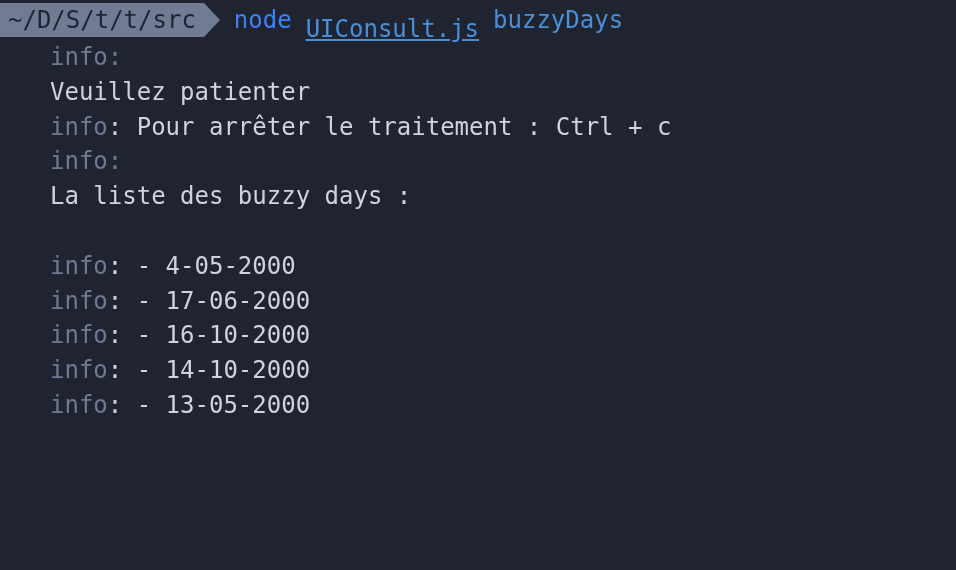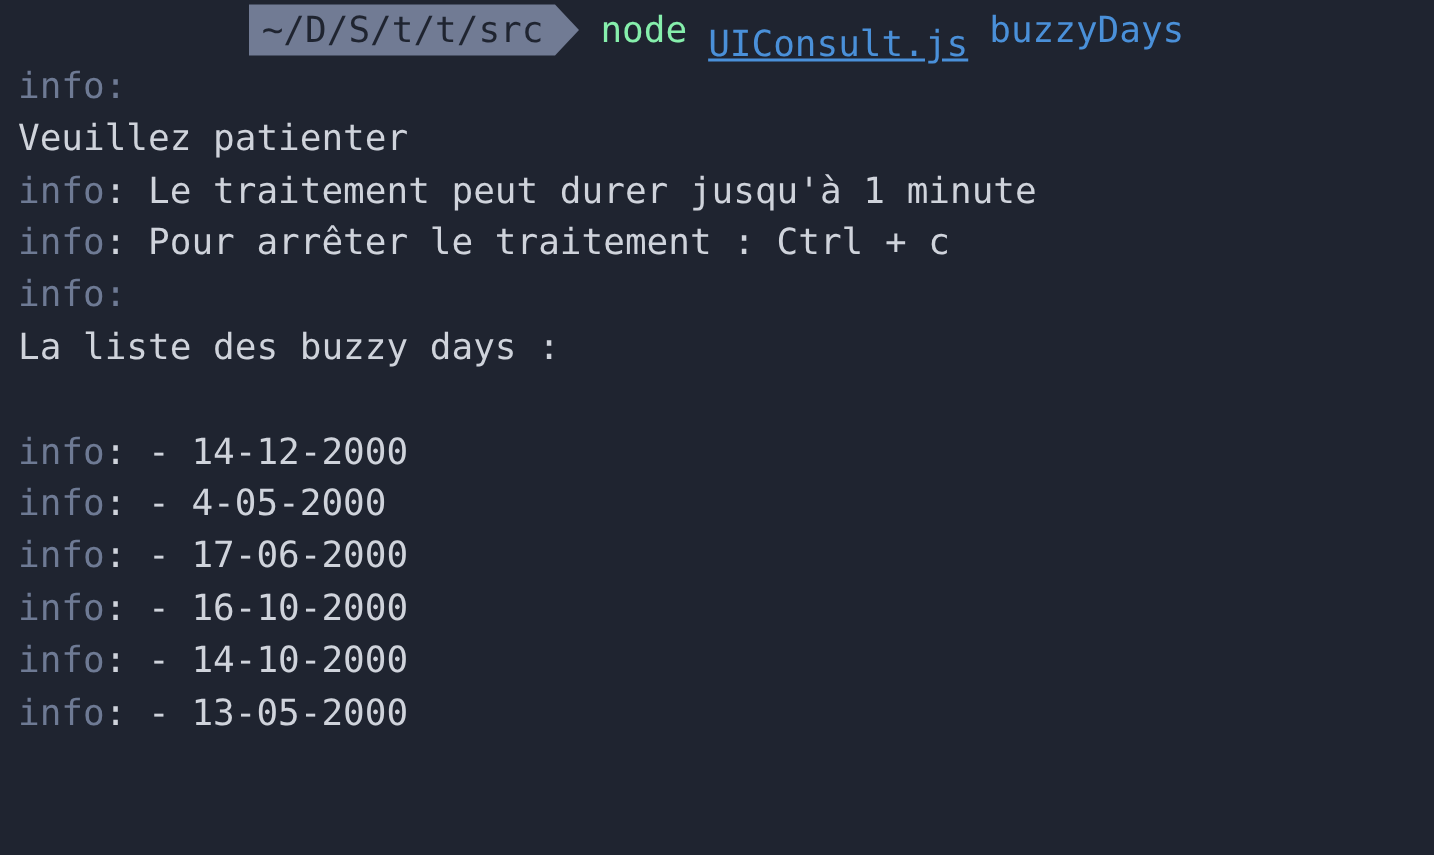--- a/index.html
+++ b/index.html
@@ -10,54 +10,54 @@
       font-family: 'Menlo', 'Monaco', 'Consolas', 'DejaVu Sans Mono', monospace;
       font-size: 24px;
       line-height: 1.45;
       overflow: hidden;
       padding: 0;
     }
     .prompt-line {
       display: flex;
       align-items: center;
       height: 40px;
-      justify-content: center;
     }
     .prompt-path {
       background: #717b94;
       color: #1f2430;
       padding: 2px 8px 2px 8px;
       font-weight: 500;
       display: flex;
       align-items: center;
       height: 34px;
     }
     .prompt-arrow {
       width: 0;
       height: 0;
       border-top: 17px solid transparent;
       border-bottom: 17px solid transparent;
       border-left: 16px solid #717b94;
       margin-right: 14px;
     }
     .cmd-node {
-      color: #86efac;
+      color: #3b82f6;
       margin-right: 14px;
     }
     .cmd-file {
       color: #4a90d9;
       text-decoration: underline;
       margin-right: 14px;
       margin-top: 18px;
     }
     .cmd-arg {
       color: #4a90d9;
     }
     .output {
-      padding-left: 12px;
+      padding-left: 2px;
+      margin-left: 48px;
     }
     .info-label {
       color: #6e7a94;
     }
     .output-text {
       color: #cfd3db;
     }
     .line {
       white-space: pre;
     }
@@ -69,24 +69,22 @@
   <span class="prompt-path"> ~/D/S/t/t/src </span>
   <span class="prompt-arrow"></span>
   <span class="cmd-node">node</span>
   <span class="cmd-file">UIConsult.js</span>
   <span class="cmd-arg">buzzyDays</span>
 </div>
 
 <div class="output">
   <div class="line"><span class="info-label">info</span><span class="info-label">:</span></div>
   <div class="line output-text">Veuillez patienter</div>
-  <div class="line"><span class="info-label">info</span><span class="output-text">: </span><span class="output-text">Le traitement peut durer jusqu'à 1 minute</span></div>
   <div class="line"><span class="info-label">info</span><span class="output-text">: </span><span class="output-text">Pour arrêter le traitement : Ctrl + c</span></div>
   <div class="line"><span class="info-label">info</span><span class="info-label">:</span></div>
   <div class="line output-text">La liste des buzzy days :</div>
   <div class="line">&nbsp;</div>
-  <div class="line"><span class="info-label">info</span><span class="output-text">: </span><span class="output-text">- 14-12-2000</span></div>
   <div class="line"><span class="info-label">info</span><span class="output-text">: </span><span class="output-text">- 4-05-2000</span></div>
   <div class="line"><span class="info-label">info</span><span class="output-text">: </span><span class="output-text">- 17-06-2000</span></div>
   <div class="line"><span class="info-label">info</span><span class="output-text">: </span><span class="output-text">- 16-10-2000</span></div>
   <div class="line"><span class="info-label">info</span><span class="output-text">: </span><span class="output-text">- 14-10-2000</span></div>
   <div class="line"><span class="info-label">info</span><span class="output-text">: </span><span class="output-text">- 13-05-2000</span></div>
 </div>
 
 </body></html>

